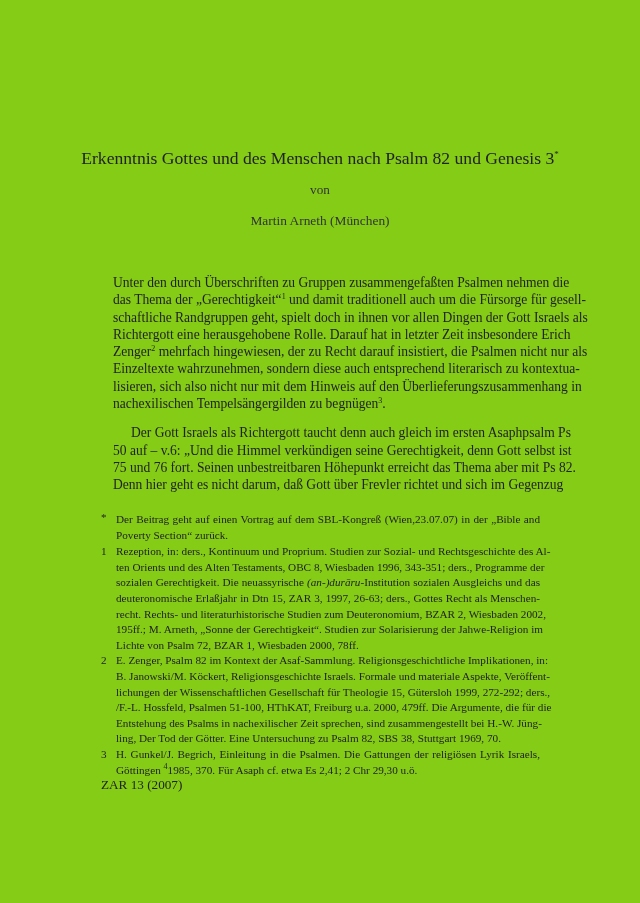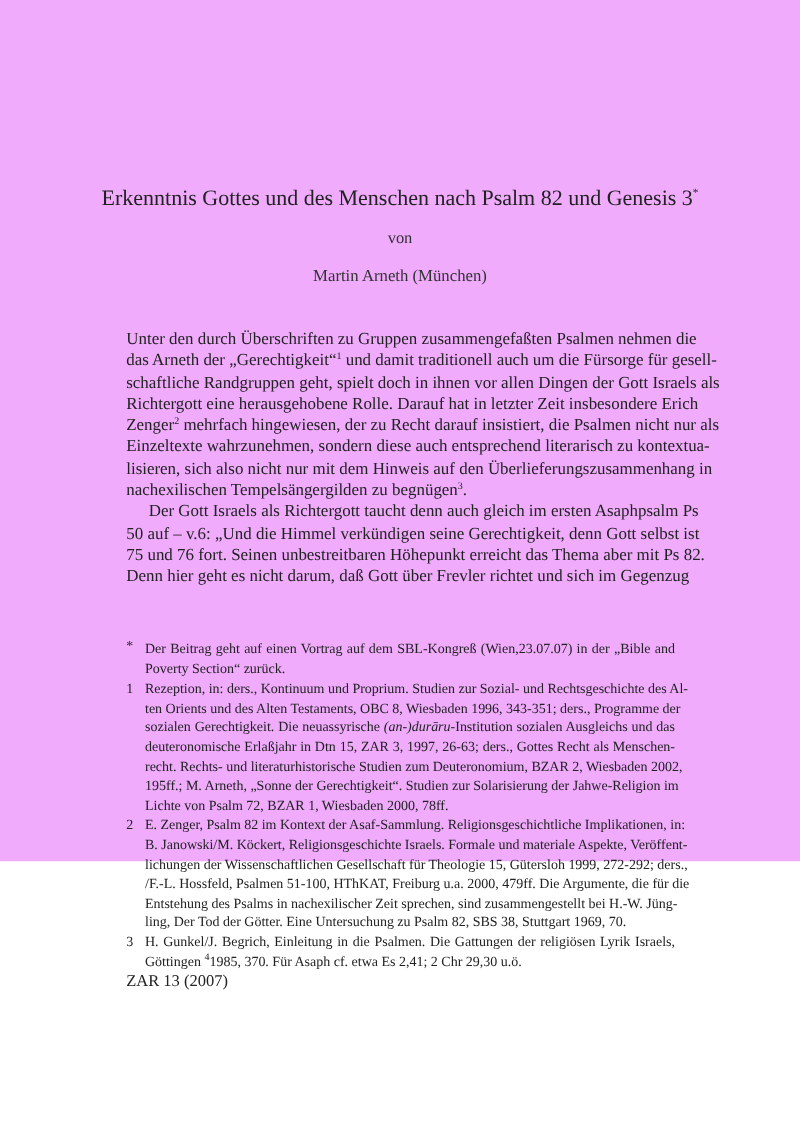--- a/index.html
+++ b/index.html
@@ -1,28 +1,28 @@
 <!DOCTYPE html>
 <html><head>
 <meta charset="utf-8">
 <style>
   html, body { margin: 0; padding: 0; background: #ffffff; }
   body { width: 640px; height: 903px; position: relative; overflow: hidden;
          font-family: "Liberation Serif", "DejaVu Serif", serif; color: #1a1a1a; }
-  .page { position: absolute; left: 0; top: 0; width: 640px; height: 689px; background: #f0abfc; }
+  .page { position: absolute; left: 0; top: 0; width: 640px; height: 903px; background: #84cc16; }
   .title { position: absolute; top: 147px; left: 60px; width: 520px; text-align: center;
            font-size: 17.6px; line-height: 22px; color: #222; }
   .title sup { font-size: 9px; vertical-align: 7px; line-height: 0; }
   .von { position: absolute; top: 182px; left: 60px; width: 520px; text-align: center;
          font-size: 13.2px; color: #333; }
   .author { position: absolute; top: 213px; left: 60px; width: 520px; text-align: center;
             font-size: 13.4px; color: #333; }
   .body { position: absolute; top: 262px; left: 101px; width: 439px; font-size: 13.55px;
           line-height: 17.3px; text-align: justify; color: #222; }
-  .body p { margin: 0; }
+  .body p { margin: 12px; }
   .body p.indent { text-indent: 18px; }
   .line { display: block; text-align: justify; text-align-last: justify; white-space: nowrap; }
   .line.last { text-align-last: left; }
   .body sup, .fn sup { font-size: 8px; vertical-align: 5px; line-height: 0; }
   .hebrew { font-family: "DejaVu Sans", sans-serif; font-size: 11.5px; direction: rtl; unicode-bidi: embed; }
   .footnotes { position: absolute; top: 512px; left: 101px; width: 439px; font-size: 11.2px;
                line-height: 15.6px; color: #222; }
   .fn { position: relative; padding-left: 15px; margin: 0; }
   .fn .mark { position: absolute; left: 0; top: 0; width: 10px; }
   .fn .mark.star { top: -2px; font-size: 11px; }
@@ -37,21 +37,21 @@
 <div class="page">
 
   <div class="title"><span>Erkenntnis Gottes und des Menschen nach Psalm 82 und Genesis 3</span><sup>*</sup></div>
 
   <div class="von">von</div>
   <div class="author">Martin Arneth (München)</div>
 
   <div class="body">
     <p>
       <span class="line">Unter den durch Überschriften zu Gruppen zusammengefaßten Psalmen nehmen die</span>
-      <span class="line"><span>das Arneth der „Gerechtigkeit“</span><sup>1</sup> <span>und damit traditionell auch um die Fürsorge für gesell-</span></span>
+      <span class="line"><span>das Thema der „Gerechtigkeit“</span><sup>1</sup> <span>und damit traditionell auch um die Fürsorge für gesell-</span></span>
       <span class="line">schaftliche Randgruppen geht, spielt doch in ihnen vor allen Dingen der Gott Israels als</span>
       <span class="line">Richtergott eine herausgehobene Rolle. Darauf hat in letzter Zeit insbesondere Erich</span>
       <span class="line"><span>Zenger</span><sup>2</sup> <span>mehrfach hingewiesen, der zu Recht darauf insistiert, die Psalmen nicht nur als</span></span>
       <span class="line">Einzeltexte wahrzunehmen, sondern diese auch entsprechend literarisch zu kontextua-</span>
       <span class="line">lisieren, sich also nicht nur mit dem Hinweis auf den Überlieferungszusammenhang in</span>
       <span class="line last"><span>nachexilischen Tempelsängergilden zu begnügen</span><sup>3</sup><span>.</span></span>
     </p>
     <p class="indent">
       <span class="line" style="text-indent:18px;">Der Gott Israels als Richtergott taucht denn auch gleich im ersten Asaphpsalm Ps</span>
       <span class="line" style="text-indent:0;">50 auf – v.6: „Und die Himmel verkündigen seine Gerechtigkeit, denn Gott selbst ist</span>

